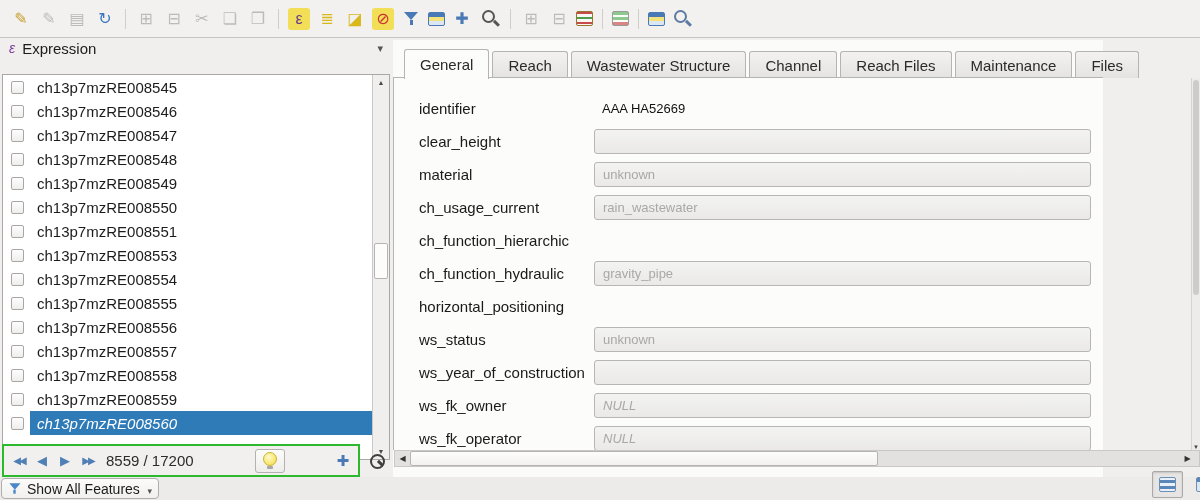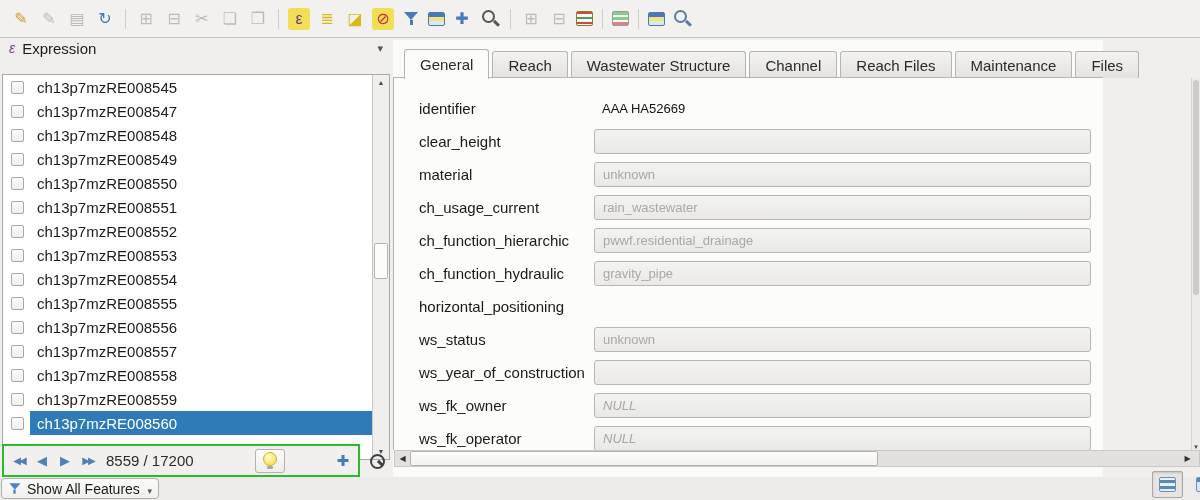--- a/index.html
+++ b/index.html
@@ -49,21 +49,21 @@
     position:absolute; left:2px; top:58px; width:388px; height:386px;
     background:#fff; border:1px solid #a9a8a6; overflow:hidden; padding-right:17px;margin-top:16px;
   }
   .feature-row { height:24px; display:flex; align-items:center; }
   .feature-row .cbx {
     width:13px; height:13px; margin-left:8px; flex:none; border:1px solid #a8a7a5;
     border-radius:2px; background:linear-gradient(180deg,#fdfdfd,#efeeed);
   }
   .feature-row .lblwrap { flex:1; height:100%; display:flex; align-items:center; margin-left:6px; }
   .feature-row .lbl { padding-left:7px; font-size:15px; }
-  .feature-row.selected .lblwrap { background:var(--sel,#2e7bb8); }
+  .feature-row.selected .lblwrap { background:var(--sel,#2e7bb8);font-style:italic; }
   .feature-row.selected .lbl { color:#fff; }
   #list-vscroll {
     position:absolute; right:0; top:0; width:17px; height:100%;
     background:#f0efed; border-left:1px solid #c9c8c6;
   }
   #list-vscroll .arr { position:absolute; left:0; width:100%; height:13px; font-size:7px; color:#4a4a4a; text-align:center; line-height:13px; }
   #list-vscroll .arr.up { top:1px; } #list-vscroll .arr.down { bottom:1px; }
   #list-vscroll .thumb { position:absolute; left:1px; right:1px; top:168px; height:36px; background:#fcfcfb; border:1px solid #b5b4b2; border-radius:2px; }
   
   #nav-box {
@@ -198,20 +198,26 @@
 <div id="feature-list">
   <div>
 
       <div class="feature-row">
         <span class="cbx"></span>
         <span class="lblwrap">
           <span class="lbl">ch13p7mzRE008545</span>
         </span>
       </div>
 
+      <div class="feature-row">
+        <span class="cbx"></span>
+        <span class="lblwrap">
+          <span class="lbl">ch13p7mzRE008546</span>
+        </span>
+      </div>
 
       <div class="feature-row">
         <span class="cbx"></span>
         <span class="lblwrap">
           <span class="lbl">ch13p7mzRE008547</span>
         </span>
       </div>
 
       <div class="feature-row">
         <span class="cbx"></span>
@@ -234,26 +240,20 @@
         </span>
       </div>
 
       <div class="feature-row">
         <span class="cbx"></span>
         <span class="lblwrap">
           <span class="lbl">ch13p7mzRE008551</span>
         </span>
       </div>
 
-      <div class="feature-row">
-        <span class="cbx"></span>
-        <span class="lblwrap">
-          <span class="lbl">ch13p7mzRE008552</span>
-        </span>
-      </div>
 
       <div class="feature-row">
         <span class="cbx"></span>
         <span class="lblwrap">
           <span class="lbl">ch13p7mzRE008553</span>
         </span>
       </div>
 
       <div class="feature-row">
         <span class="cbx"></span>
@@ -390,23 +390,20 @@
 
       <div class="form-row">
         <span class="field-label">ch_usage_current</span>
         <div class="field-input kind-input">
           <span>rain_wastewater</span>
         </div>
       </div>
 
       <div class="form-row">
         <span class="field-label">ch_function_hierarchic</span>
-        <div class="field-input kind-input">
-          <span>pwwf.residential_drainage</span>
-        </div>
       </div>
 
       <div class="form-row">
         <span class="field-label">ch_function_hydraulic</span>
         <div class="field-input kind-input">
           <span>gravity_pipe</span>
         </div>
       </div>
 
       <div class="form-row">

